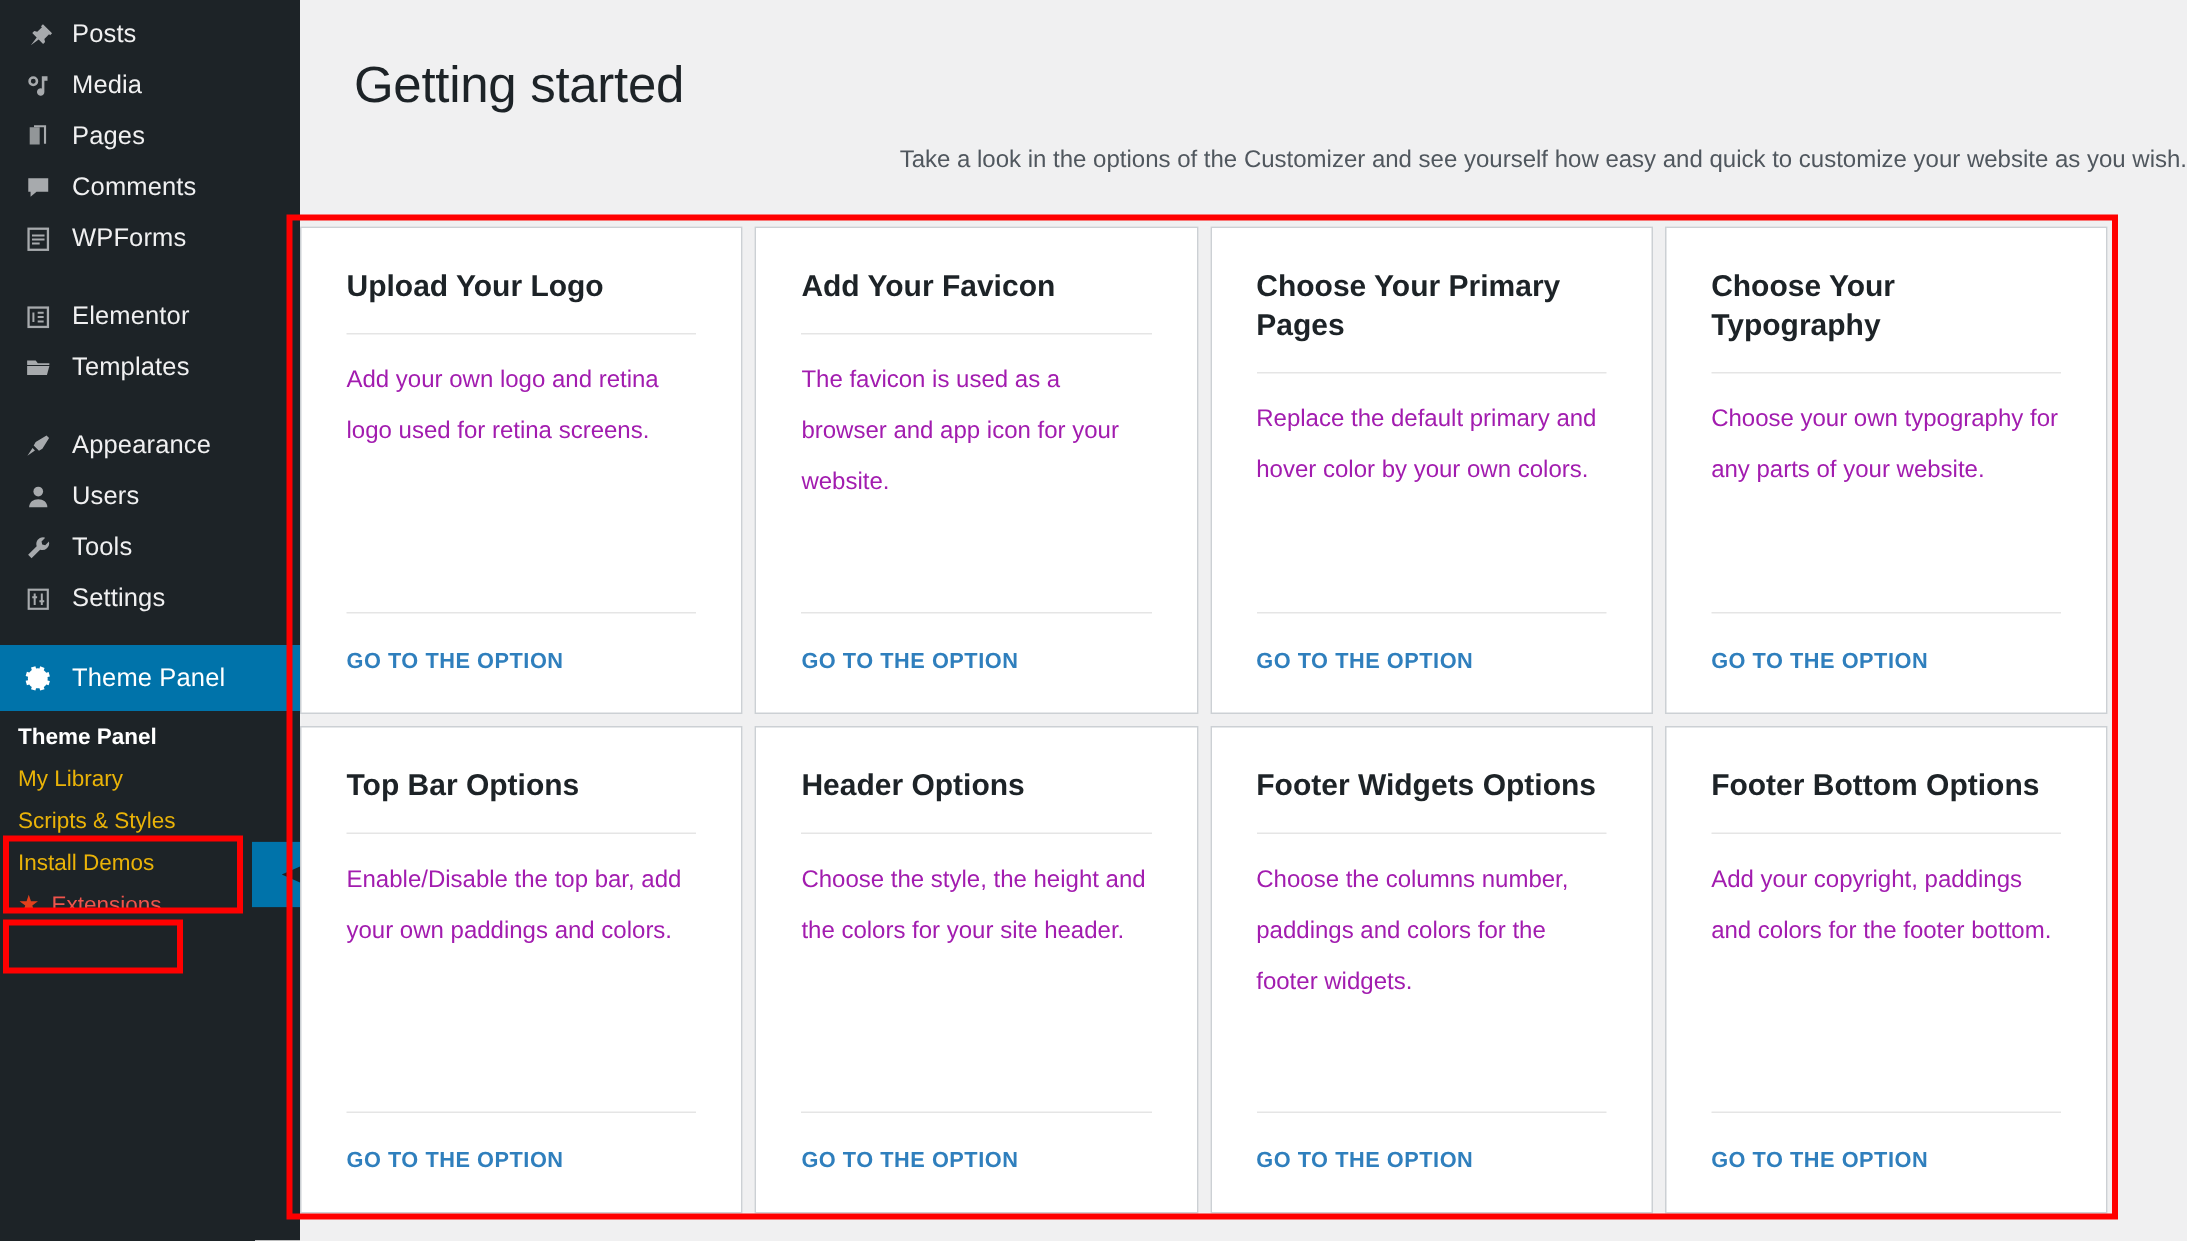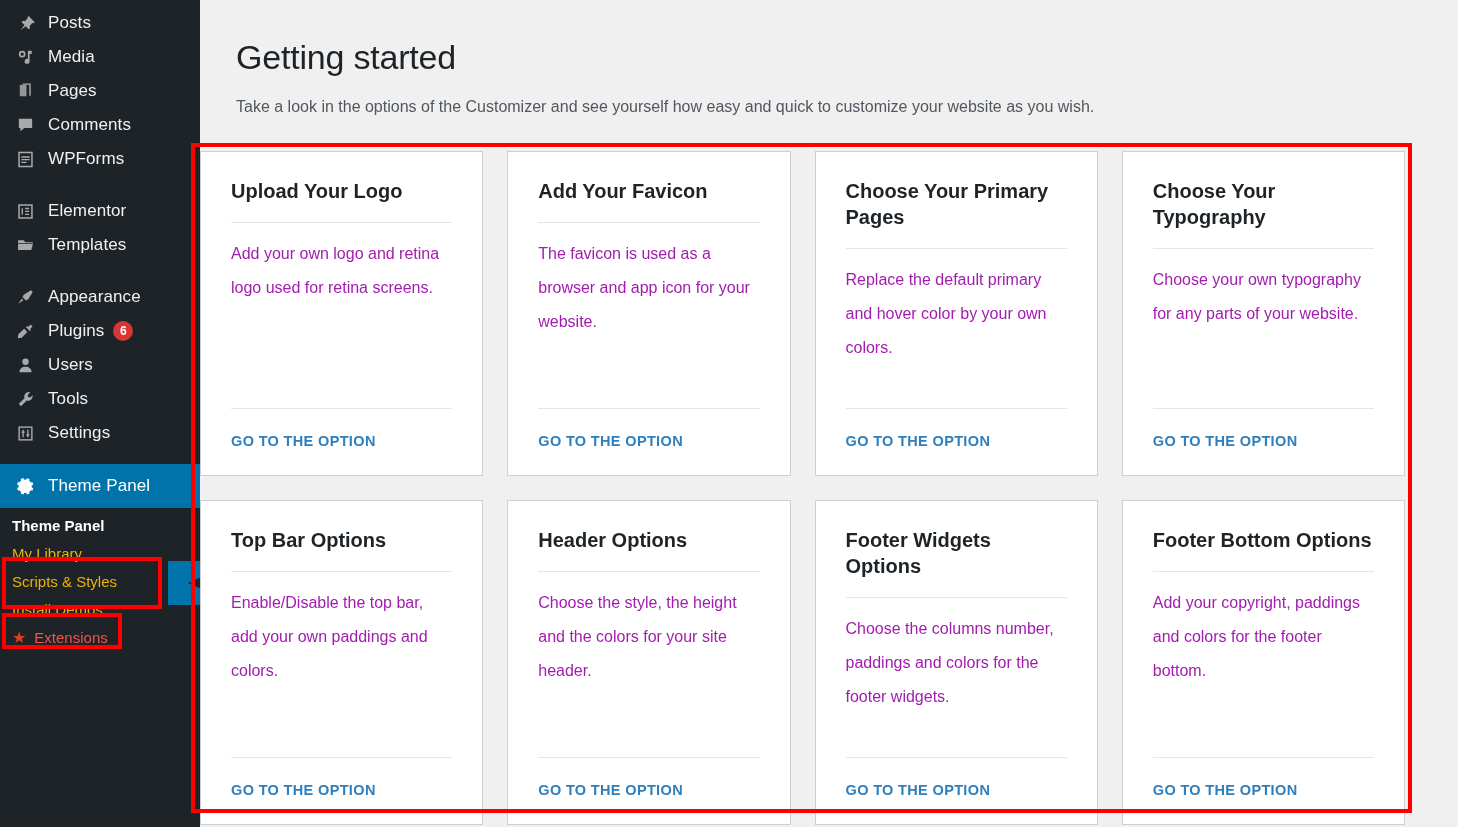--- a/index.html
+++ b/index.html
@@ -107,42 +107,43 @@
     font-size: 34px;
     font-weight: 400;
     color: #1d2327;
     margin: 36px 0 0 0;
     line-height: 42px;
     letter-spacing: -.2px;
   }
   #page-sub {
     font-size: 16px;
     color: #50575e;
-    margin: 18px 0 0 0;
+    margin: 18px 0 0 14px;
     line-height: 22px;
+    text-align: right;
   }
 
   
   #grid-redbox {
     position: absolute;
     left: -9px; top: 143px;
     width: 1221px; height: 670px;
     border: 4px solid #ff0000;
     pointer-events: none;
     z-index: 15;
   }
 
   #card-grid {
     position: absolute;
     left: 0px; top: 151px;
     width: 1205px;
     display: grid;
     grid-template-columns: repeat(4, 1fr);
     grid-template-rows: 325px 325px;
-    gap: 24px;
+    gap: 8px;
   }
   .card {
     background: #fff;
     border: 1px solid #ccd0d4;
     padding: 26px 30px 0 30px;
     display: flex;
     flex-direction: column;
     position: relative;
     overflow: hidden;
   }
@@ -266,29 +267,20 @@
 
     <div class="menu-item">
       <span class="ic">
         <svg width="19" height="19" viewBox="0 0 20 20" fill="currentColor">
             <path d="M15.8 2.4 8.2 7.1l-1.4 2.4 3.7 3.7 2.4-1.4 4.7-7.6zM6 11.3l-3.6 5.3 5.3-3.6z"></path>
           </svg>
       </span>
       <span>Appearance</span>
     </div>
 
-    <div class="menu-item">
-      <span class="ic">
-        <svg width="19" height="19" viewBox="0 0 20 20" fill="currentColor">
-            <path d="M15.3 2.6 12.7 5.2l-1-1-1.2 1.2 4.1 4.1 1.2-1.2-1-1 2.6-2.6zM8.6 7.1 2.5 13l-.7 4.2 4.2-.7 5.9-6.1z"></path>
-          </svg>
-      </span>
-      <span>Plugins</span>
-      <span class="badge">6</span>
-    </div>
 
     <div class="menu-item">
       <span class="ic">
         <svg width="19" height="19" viewBox="0 0 20 20" fill="currentColor">
             <circle cx="10" cy="6" r="3.4"></circle>
             <path d="M3.6 17c0-3.5 2.9-5.6 6.4-5.6s6.4 2.1 6.4 5.6z"></path>
           </svg>
       </span>
       <span>Users</span>
     </div>

